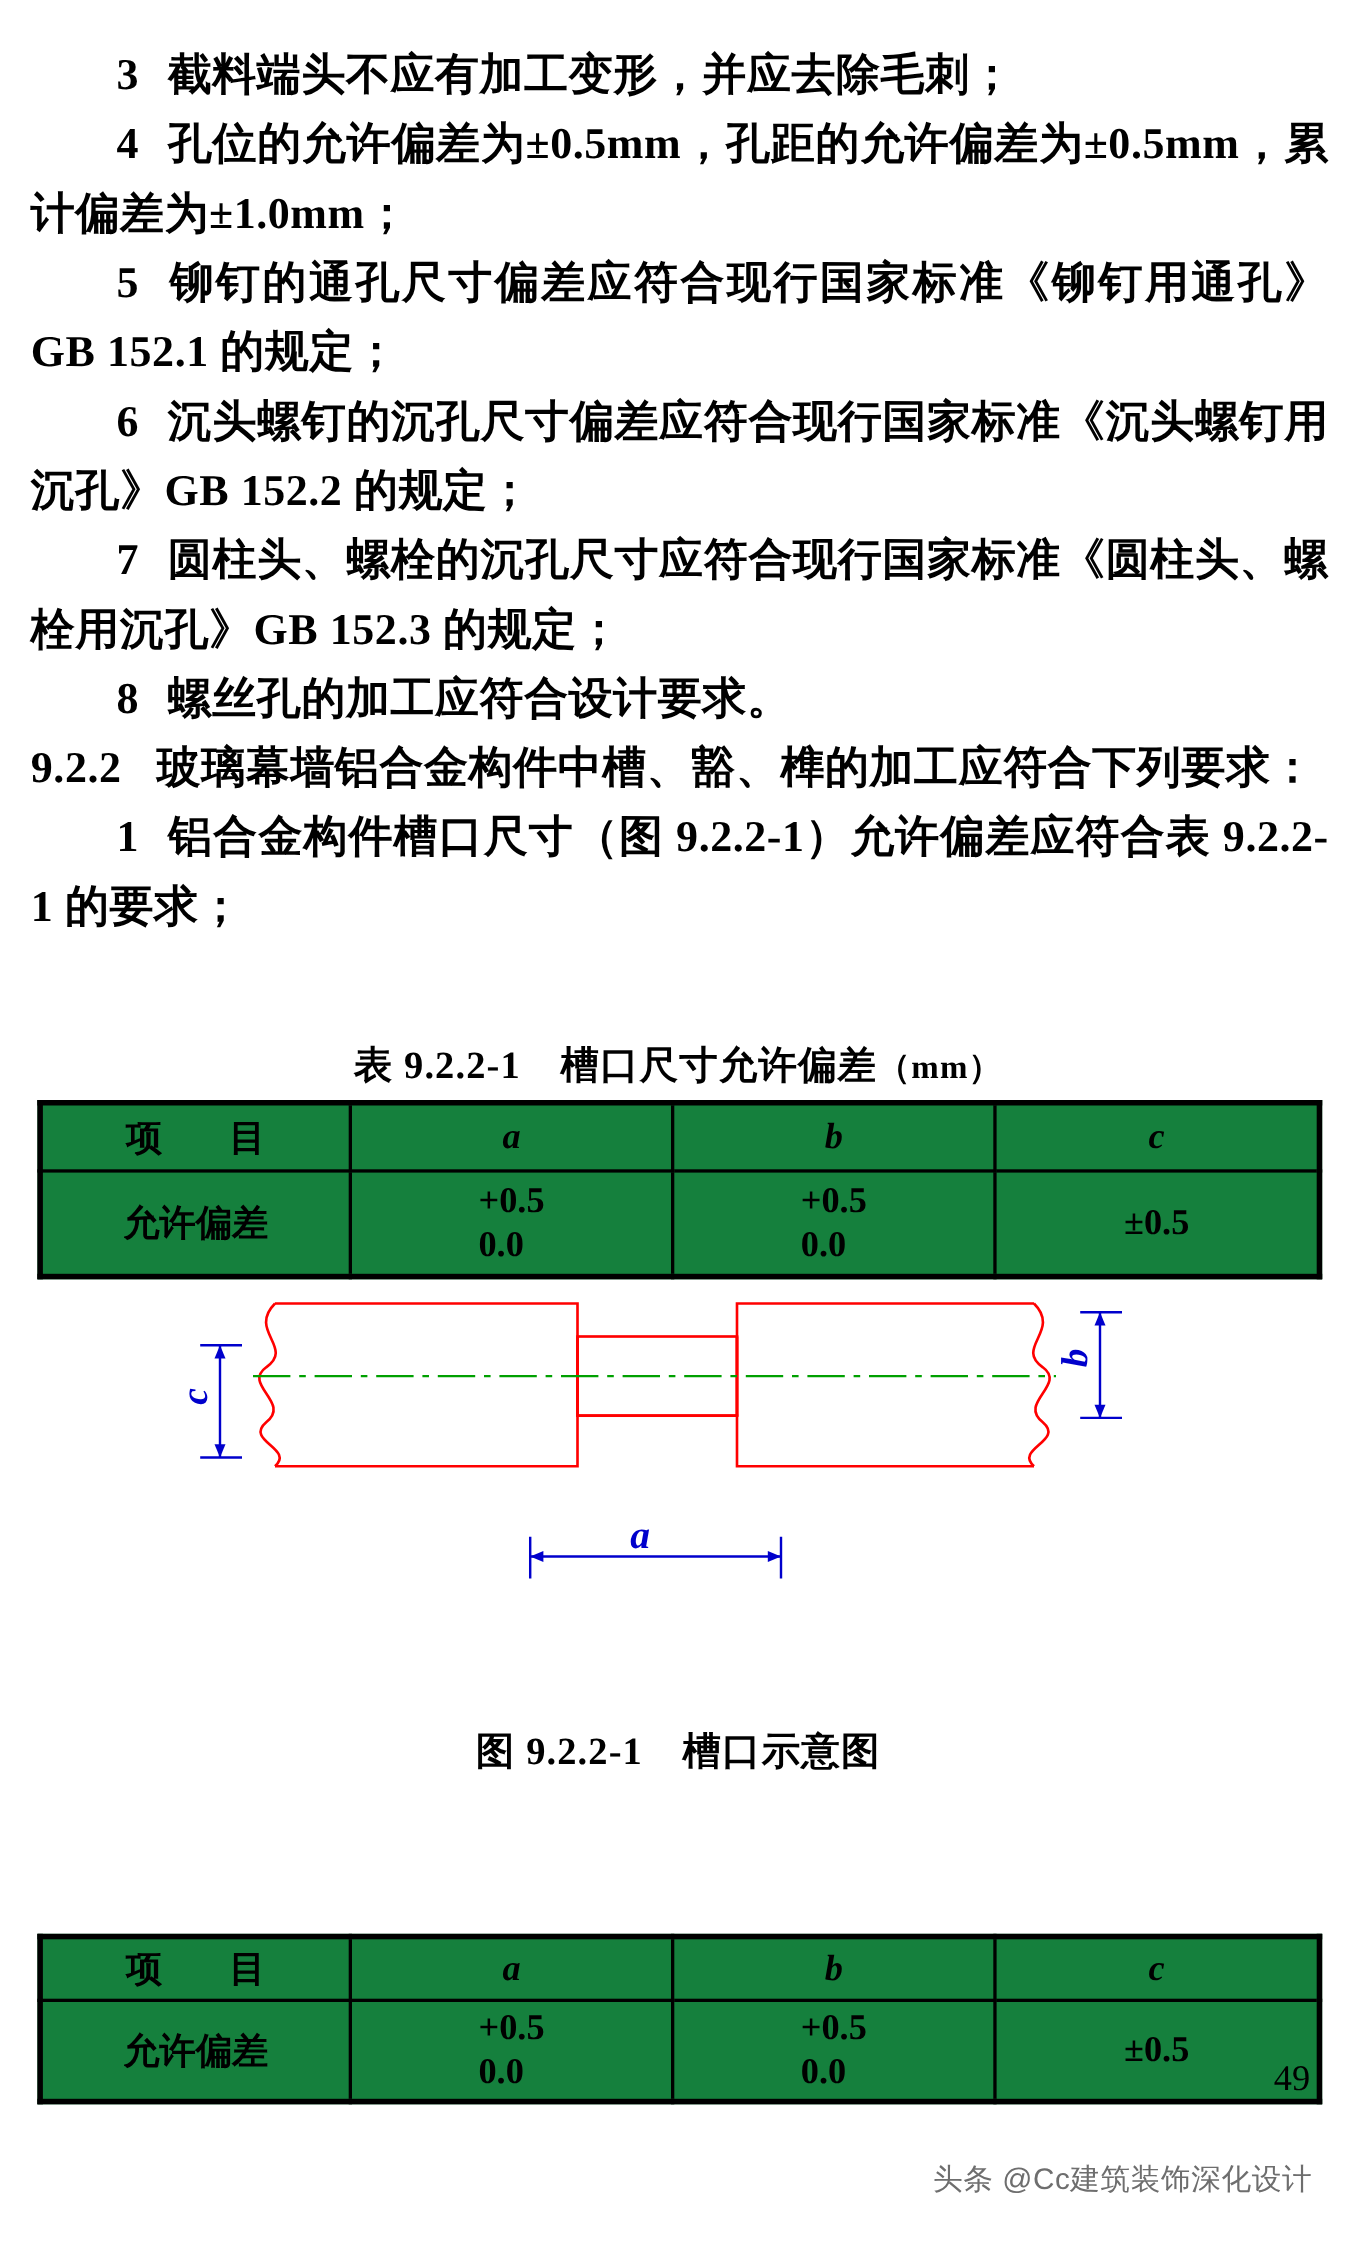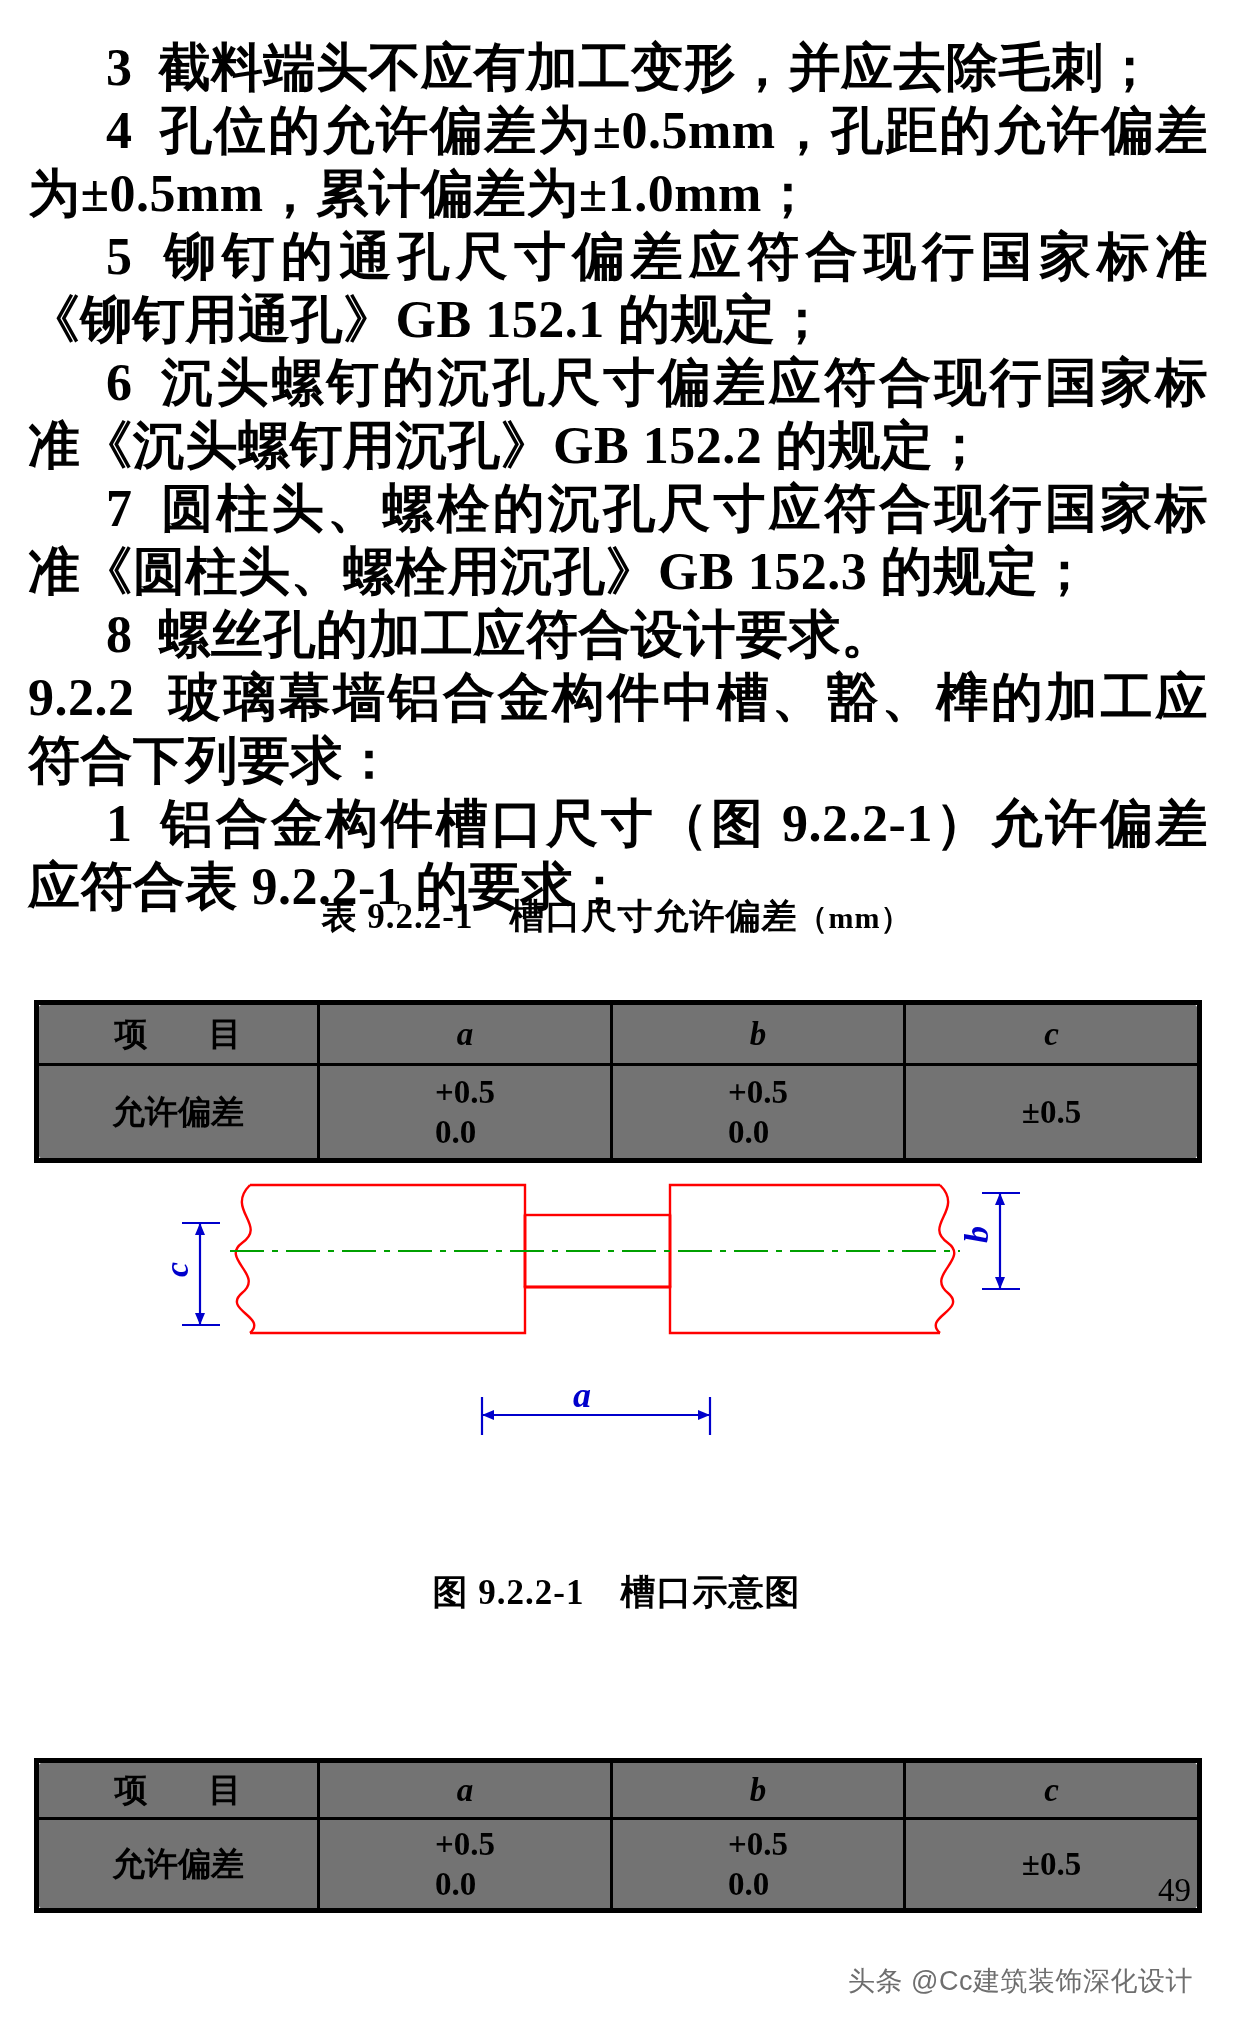--- a/index.html
+++ b/index.html
@@ -23,21 +23,21 @@
     padding: 0;
     box-sizing: border-box;
   }
 
   
   .body-text {
     position: absolute;
     left: 28px;
     top: 42px;
     width: 1180px;
-    font-size: 52px;
+    font-size: 40px;
     line-height: 63px;
     letter-spacing: 0.5px;
     font-weight: 700;
     text-align: justify;
     text-justify: inter-character;
   }
   .para {
     margin: 0 0 0 0;
     text-indent: 0;
   }
@@ -63,22 +63,21 @@
   }
   .tbl-caption .cap-unit {
     font-size: 30px;
   }
 
   
   table.spec {
     position: absolute;
     border-collapse: collapse;
     table-layout: fixed;
-    background: #737373;
-    border-radius: 20px;
+    background: #15803d;
   }
   table.spec, table.spec td {
     border: 3px solid #000;
   }
   table.spec {
     border: 5px solid #000;
   }
   table.spec td {
     text-align: center;
     vertical-align: middle;
@@ -144,21 +143,21 @@
     <p class="para"><span class="num">3</span><span>截料端头不应有加工变形，并应去除毛刺；</span></p>
     <p class="para"><span class="num">4</span><span>孔位的允许偏差为±0.5mm，孔距的允许偏差为±0.5mm，累计偏差为±1.0mm；</span></p>
     <p class="para"><span class="num">5</span><span>铆钉的通孔尺寸偏差应符合现行国家标准《铆钉用通孔》GB 152.1 的规定；</span></p>
     <p class="para"><span class="num">6</span><span>沉头螺钉的沉孔尺寸偏差应符合现行国家标准《沉头螺钉用沉孔》GB 152.2 的规定；</span></p>
     <p class="para"><span class="num">7</span><span>圆柱头、螺栓的沉孔尺寸应符合现行国家标准《圆柱头、螺栓用沉孔》GB 152.3 的规定；</span></p>
     <p class="para"><span class="num">8</span><span>螺丝孔的加工应符合设计要求。</span></p>
     <p class="para"><span class="num clause">9.2.2</span><span>玻璃幕墙铝合金构件中槽、豁、榫的加工应符合下列要求：</span></p>
     <p class="para"><span class="num">1</span><span>铝合金构件槽口尺寸（图 9.2.2-1）允许偏差应符合表 9.2.2-1 的要求；</span></p>
   </div>
 
-  <div class="tbl-caption" style="top:893px;">
+  <div class="tbl-caption" style="top:945px;">
     <span>表 9.2.2-1　槽口尺寸允许偏差</span><span class="cap-unit">（mm）</span>
   </div>
 
   <table class="spec" style="left:34px; top:1000px; width:1168px;">
     <tbody>
         <tr>
       <td style="width:278px; height:58px;"><span class="item-label">项　目</span></td>
       <td class="colhead-it" style="width:290px;">a</td>
       <td class="colhead-it" style="width:290px;">b</td>
       <td class="colhead-it">c</td>

